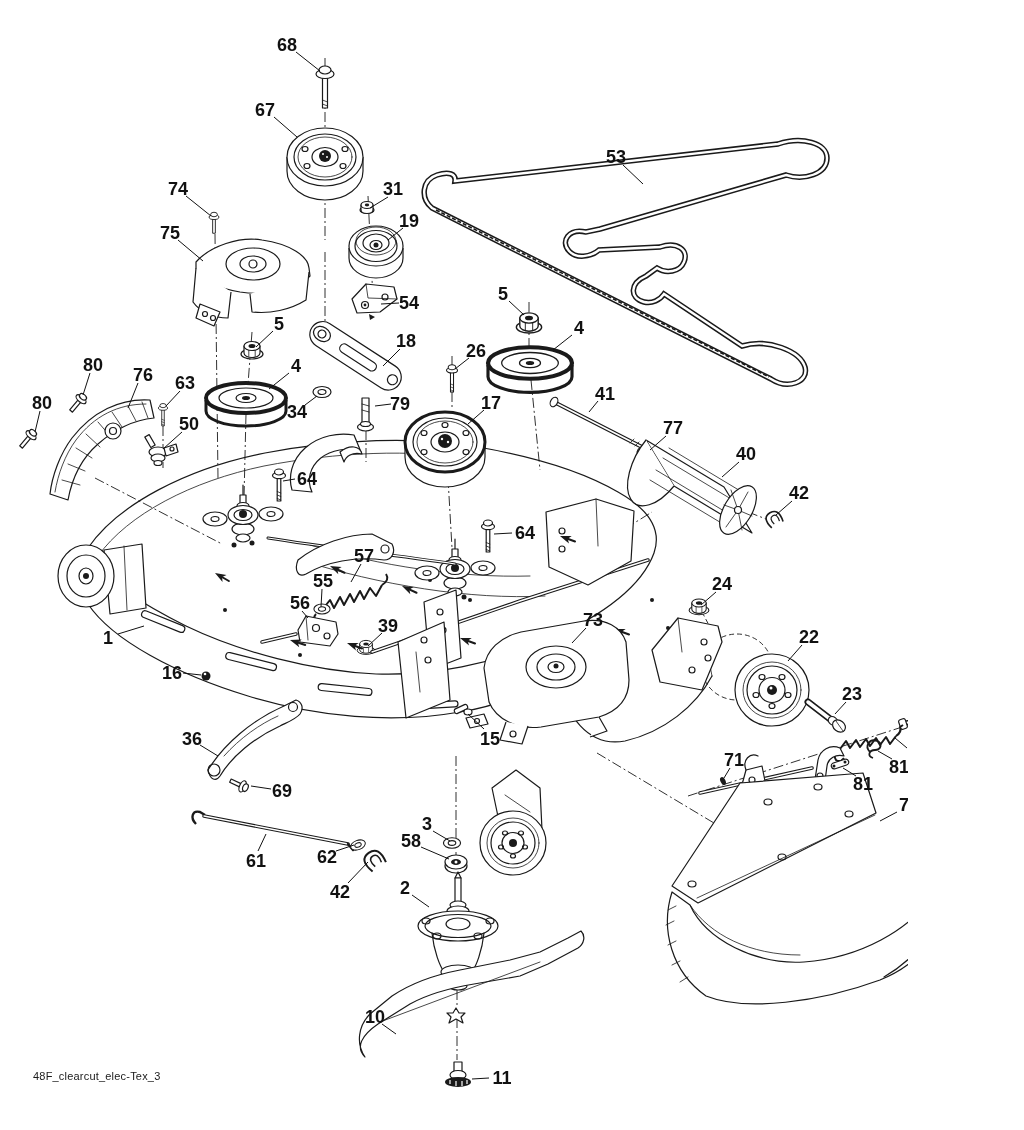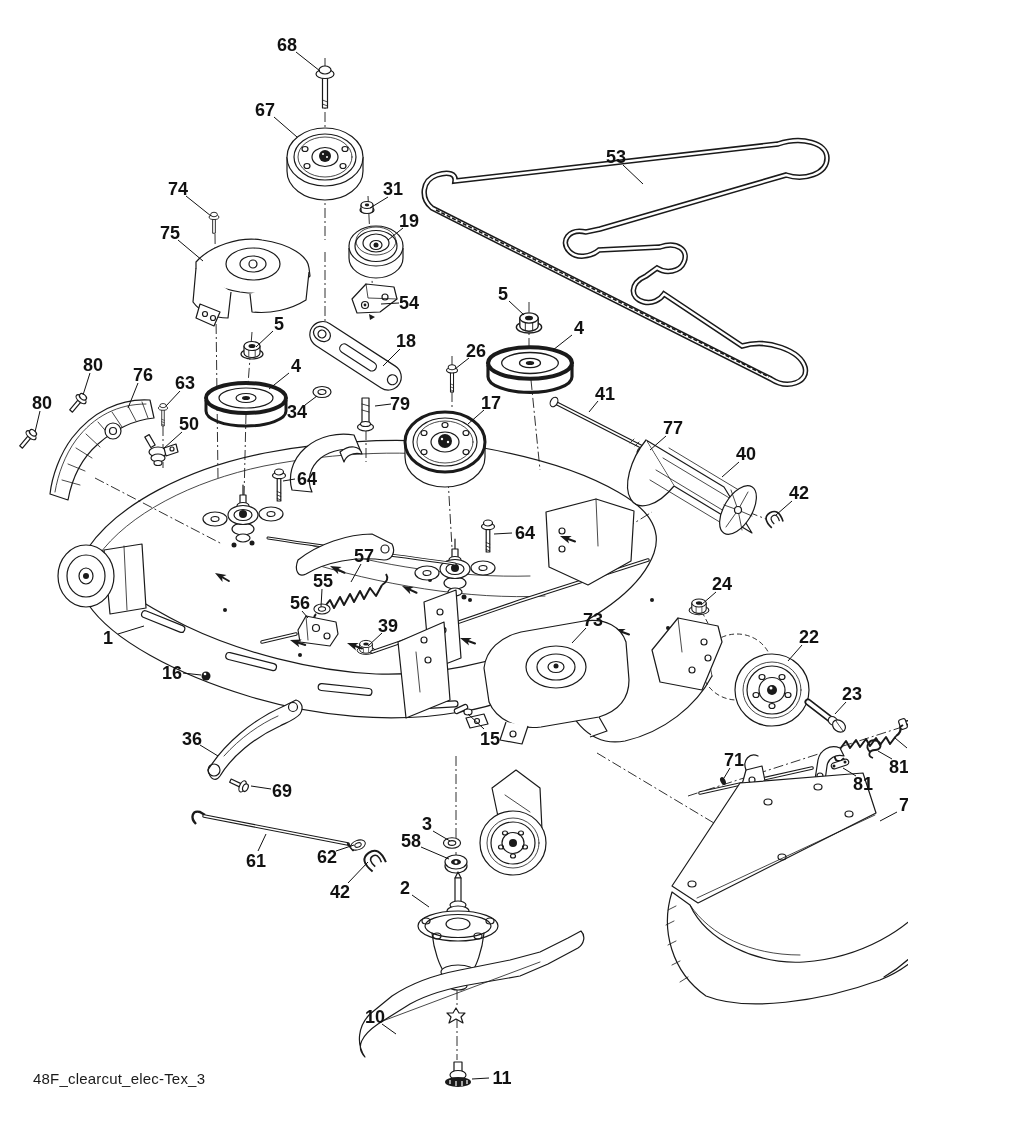--- a/index.html
+++ b/index.html
@@ -8,21 +8,21 @@
   svg{position:absolute;left:0;top:0;}
   .ln{fill:none;stroke:#1a1a1a;stroke-width:1.2;stroke-linecap:round;stroke-linejoin:round;}
   .thin{stroke-width:0.8;}
   .fw{fill:#ffffff;stroke:#1a1a1a;stroke-width:1.2;stroke-linejoin:round;}
   .fd{fill:#1a1a1a;stroke:none;}
   .cl{fill:none;stroke:#1a1a1a;stroke-width:0.9;stroke-dasharray:10 3 2 3;}
   .dsh{fill:none;stroke:#1a1a1a;stroke-width:0.9;stroke-dasharray:5 3;}
   .rod{fill:none;stroke:#1a1a1a;stroke-width:4;stroke-linecap:round;}
   .rodw{fill:none;stroke:#ffffff;stroke-width:1.6;stroke-linecap:round;}
   .spr{fill:none;stroke:#1a1a1a;stroke-width:2;stroke-linejoin:round;}
-  #footer{position:absolute;left:33px;top:1070px;font-size:15px;color:#1a1a1a;
+  #footer{position:absolute;left:33px;top:1070px;font-size:11px;color:#1a1a1a;
           letter-spacing:.2px;}
   .callout-text{font-family:"Liberation Sans",sans-serif;font-size:18px;font-weight:600;fill:#111;}
 </style>
 </head>
 <body>
 
 <div id="page">
 <svg id="art" width="1024" height="1130" viewBox="0 0 1024 1130">
   <defs>
     <g id="mandrel">

